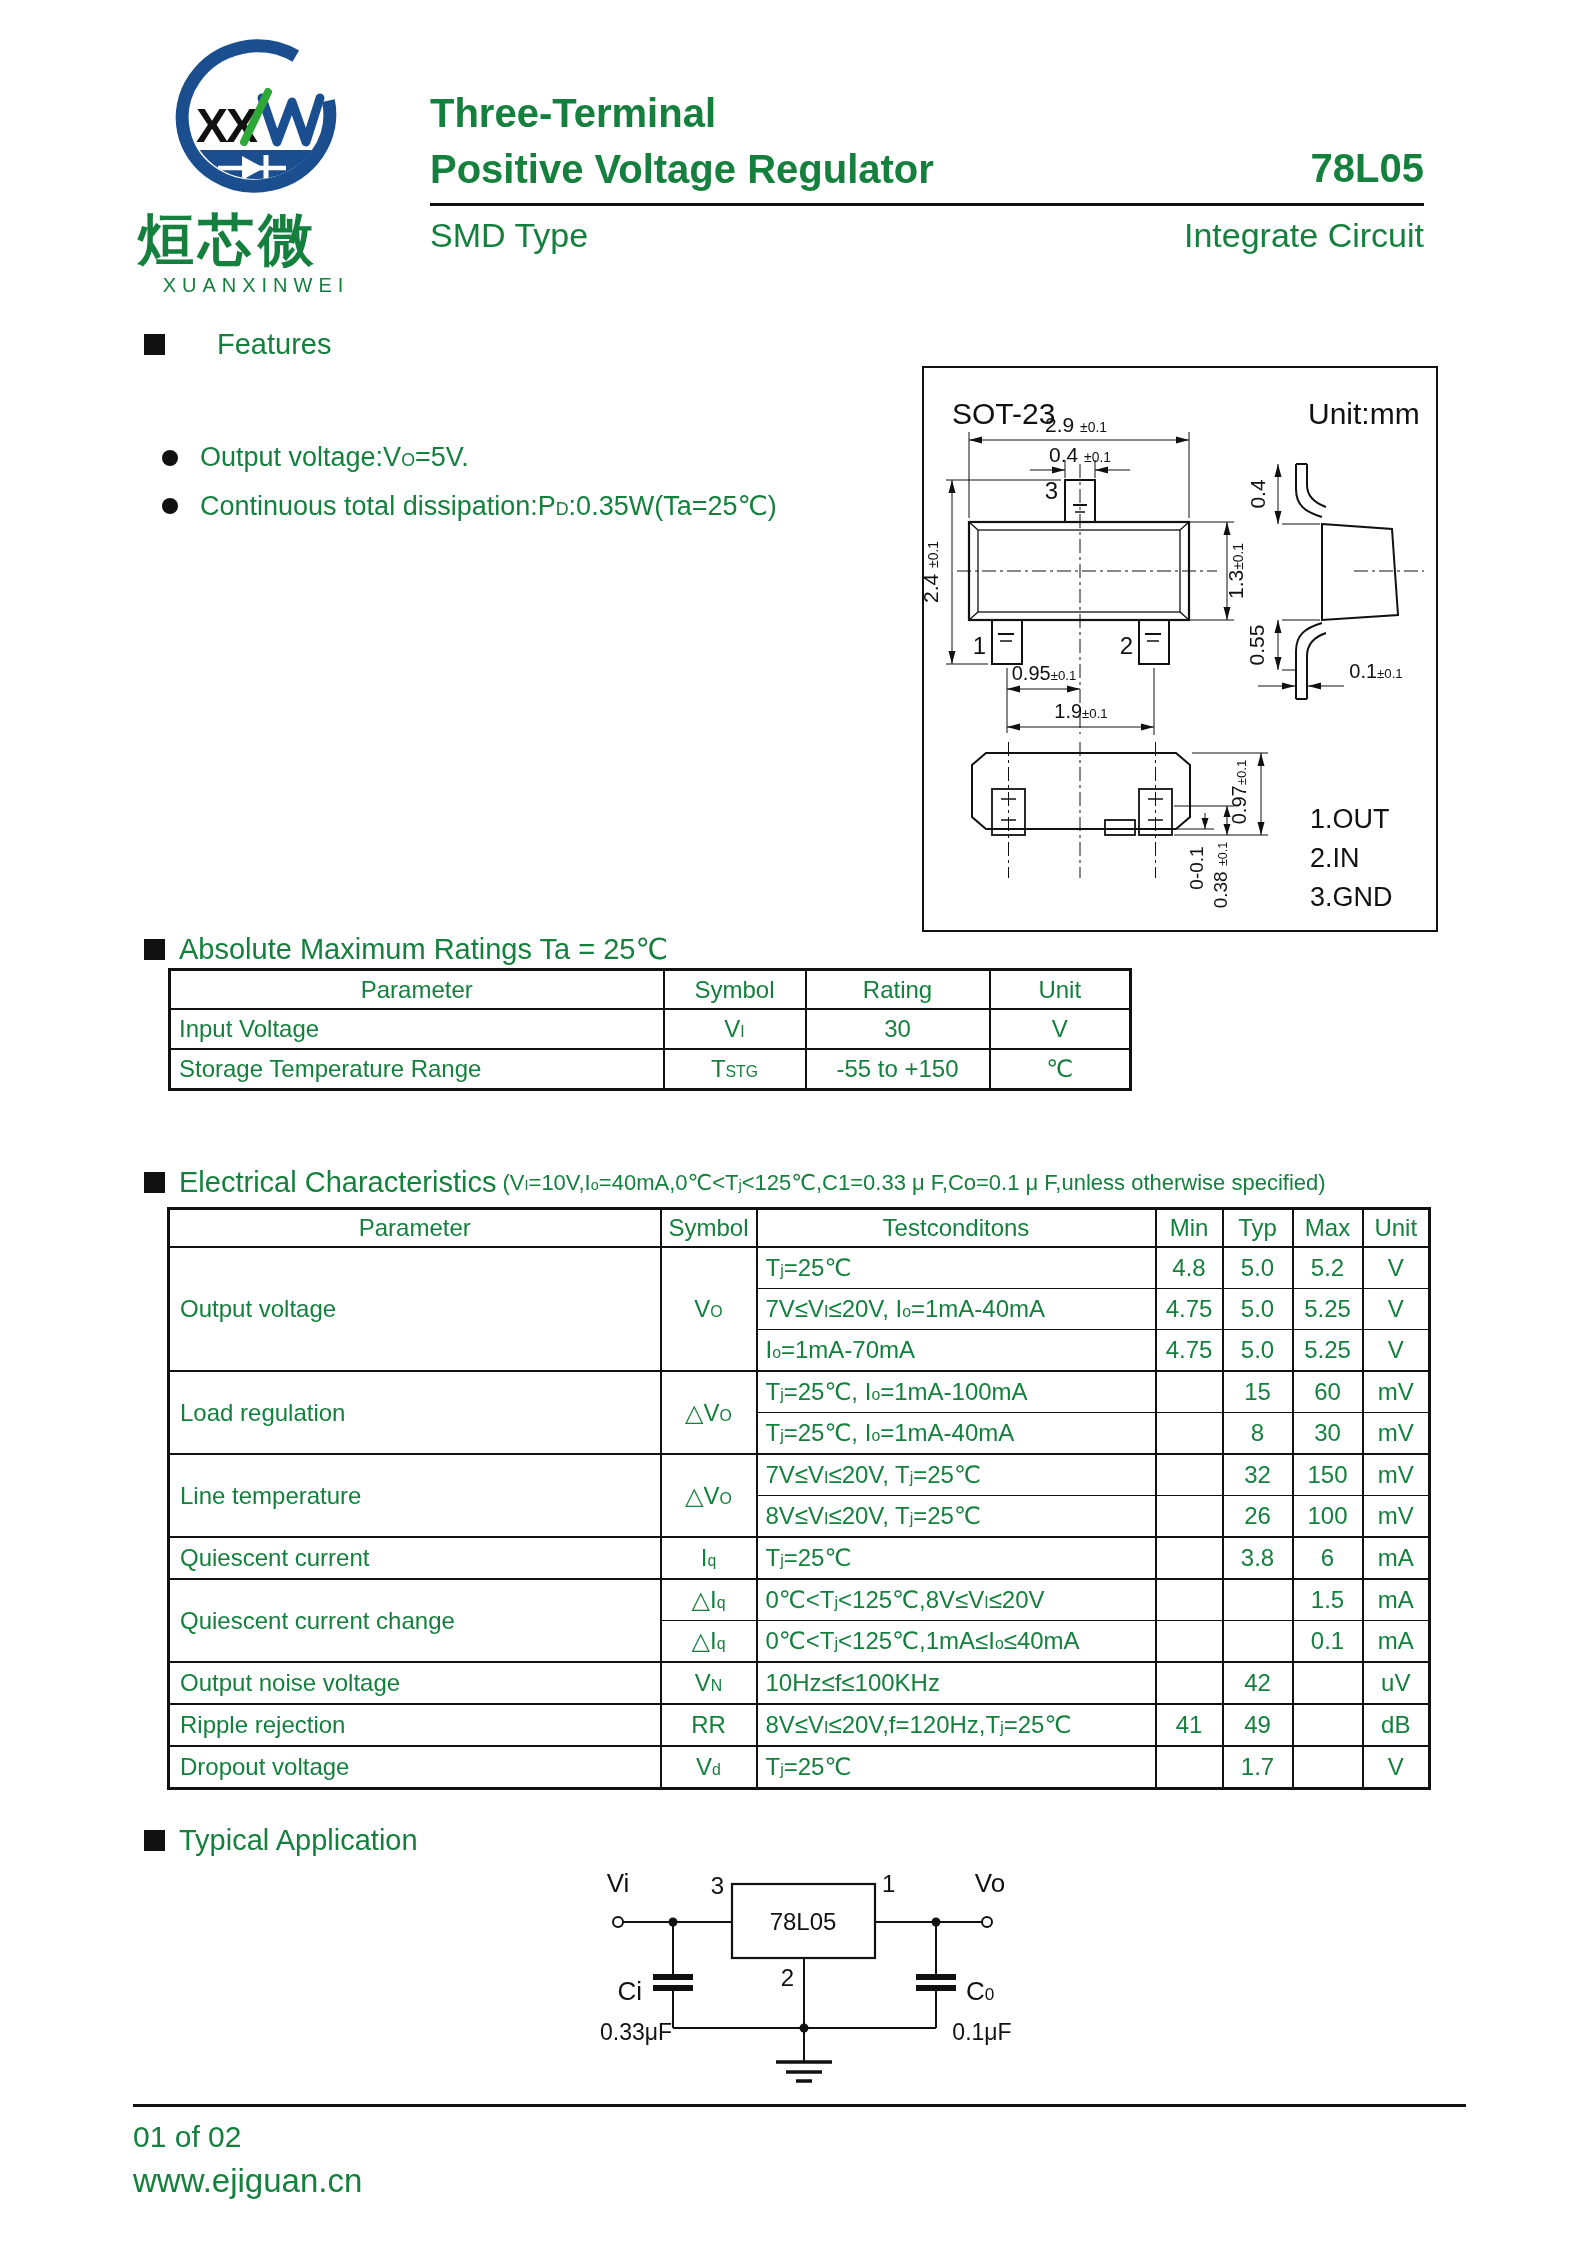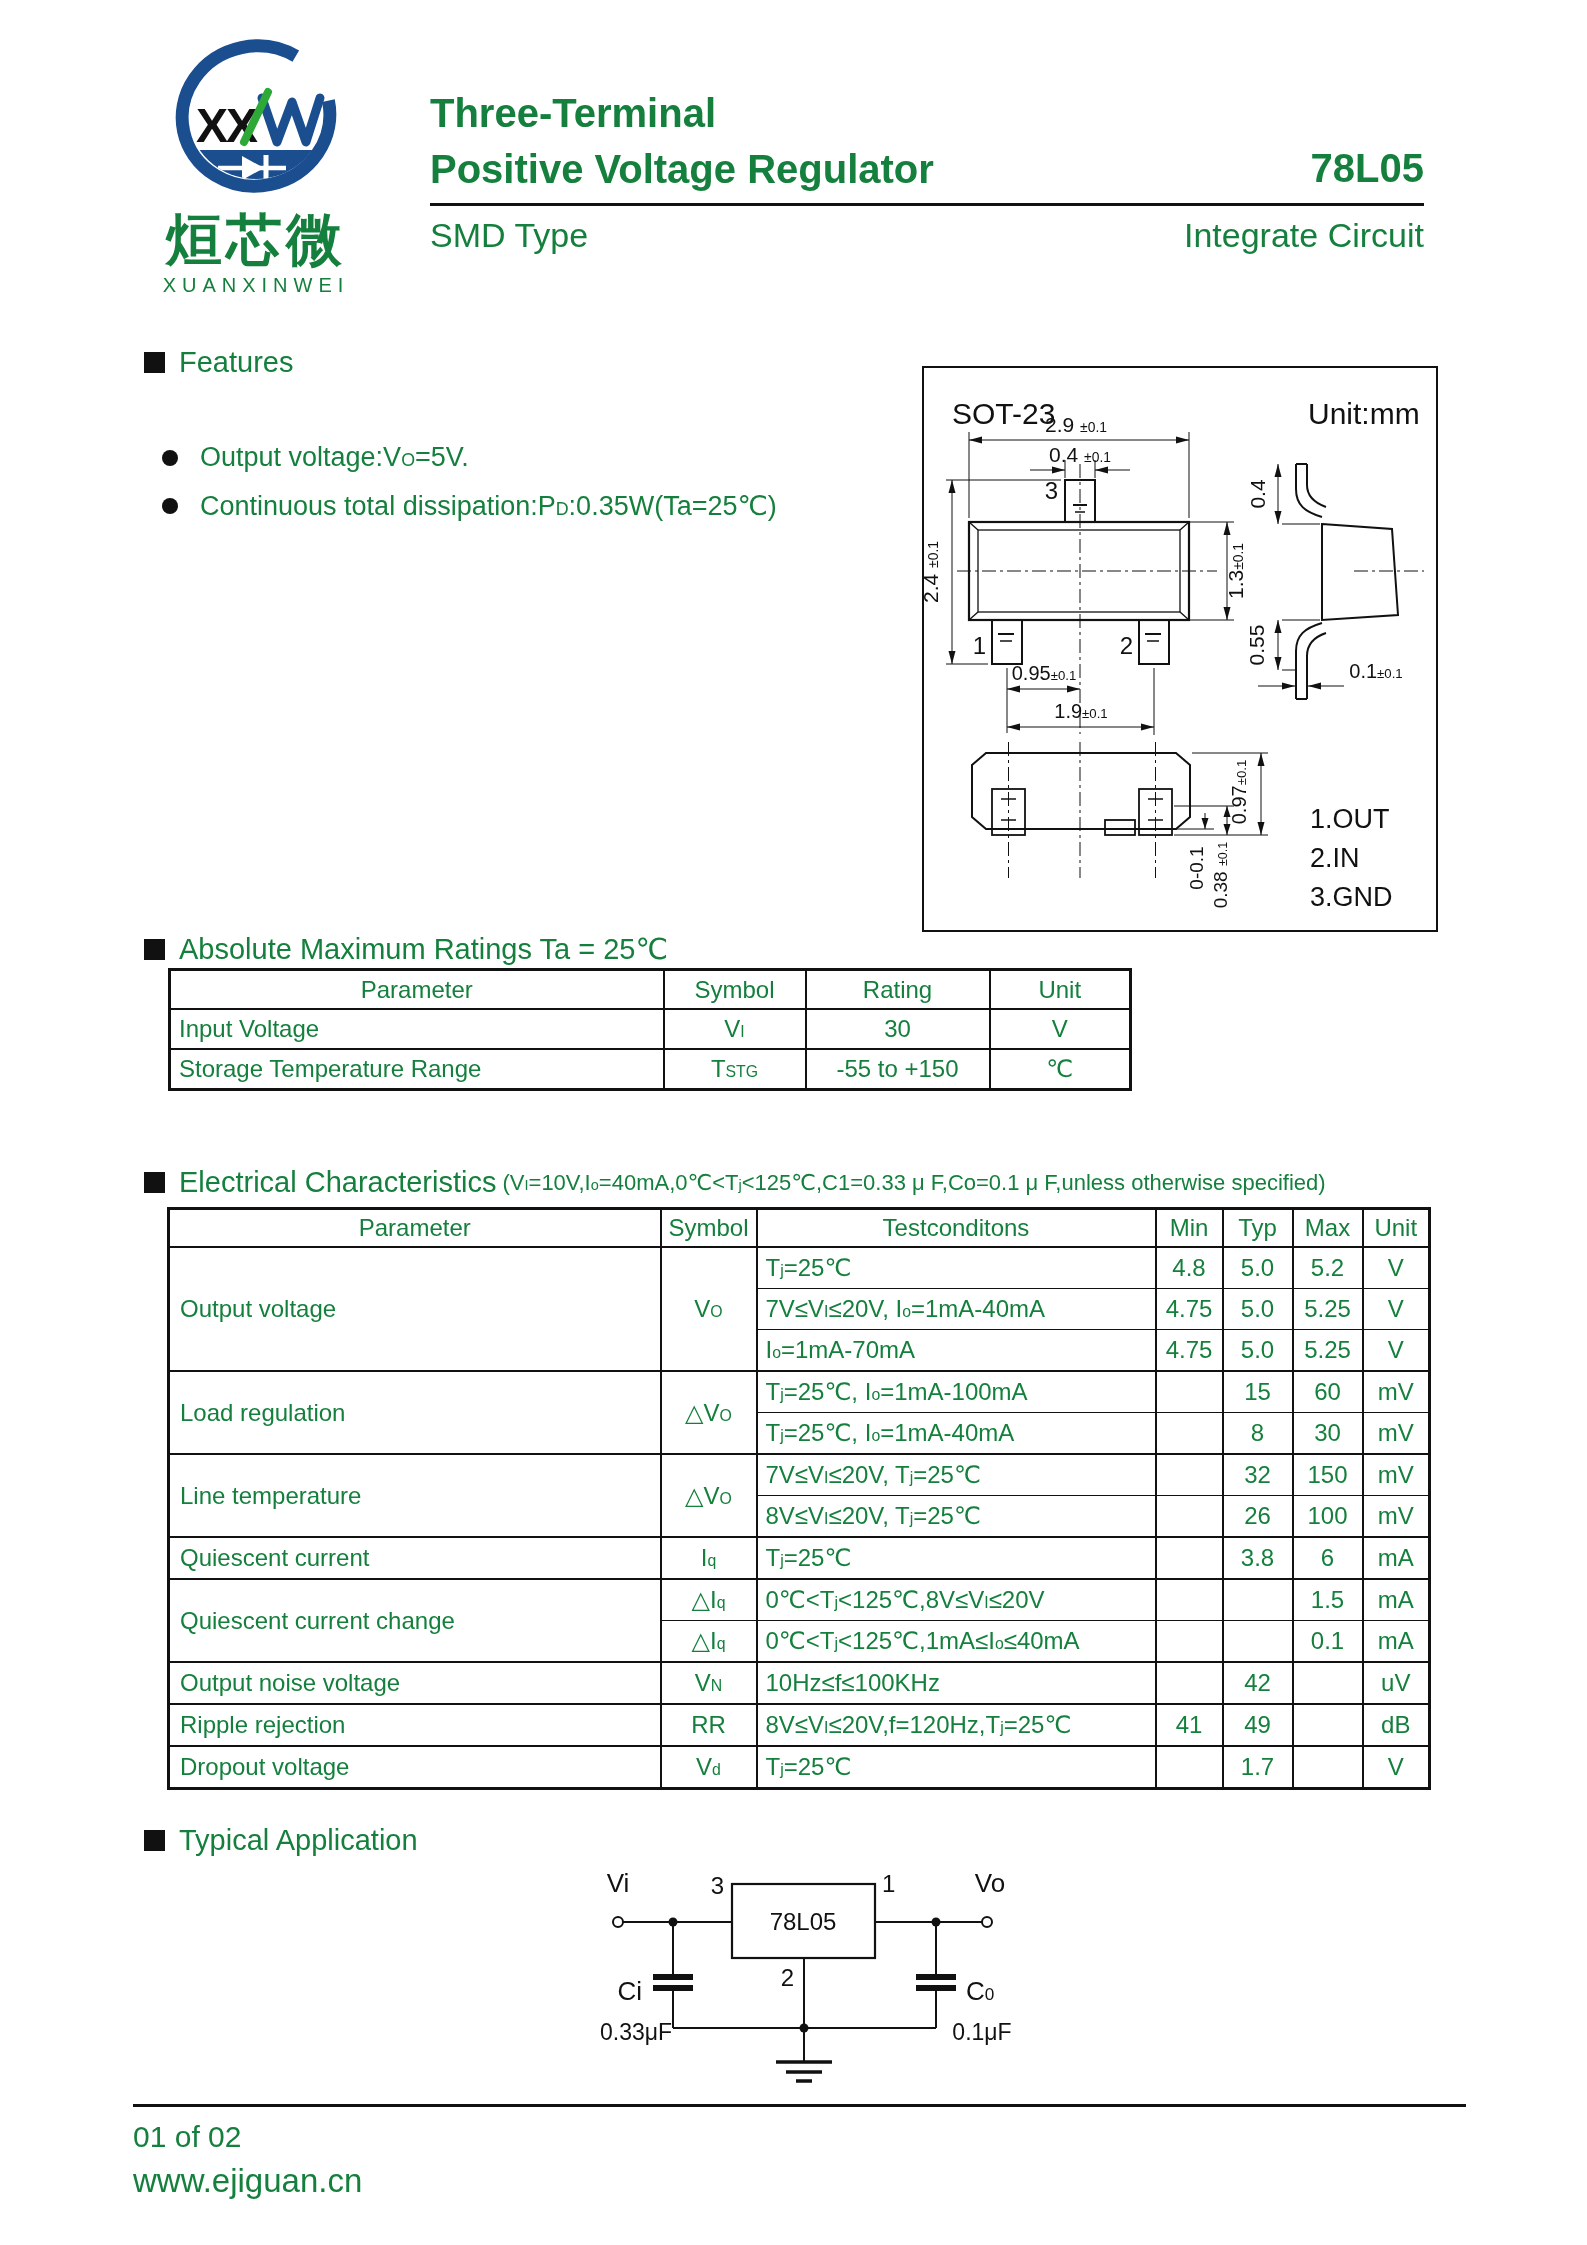--- a/index.html
+++ b/index.html
@@ -2,21 +2,21 @@
 <html><head>
 <meta charset="utf-8">
 <style>
   html,body{margin:0;padding:0;background:#e8e8e8;}
   .page{position:relative;width:1587px;height:2245px;background:#fff;color:#15803d;
         font-family:"Liberation Sans","DejaVu Sans",sans-serif;overflow:hidden;}
   .abs{position:absolute;}
   .sub{font-size:66%;}
   tspan.sub{font-size:66%;}
   
-  .logo-cn{font-size:56px;font-weight:bold;letter-spacing:4px;text-align:center;width:236px;line-height:60px;}
+  .logo-cn{font-size:56px;font-weight:bold;letter-spacing:4px;text-align:left;width:236px;line-height:60px;}
   .logo-en{font-size:20px;letter-spacing:6px;text-align:center;width:236px;margin-top:4px;}
   .t1{font-size:40px;font-weight:bold;line-height:46px;}
   .pn{font-size:40px;font-weight:bold;}
   .hline{background:#111;height:3px;}
   .sub1{font-size:34px;}
   
   .sect{display:flex;align-items:center;font-size:29px;}
   .sq{display:inline-block;width:21px;height:21px;background:#111;margin-right:14px;flex:0 0 auto;}
   .note{font-size:22px;margin-left:6px;white-space:nowrap;}
   
@@ -81,21 +81,21 @@
     <div class="logo-en">XUANXINWEI</div>
   </div>
 
   <div class="abs t1" style="left:430px;top:90px;">Three-Terminal</div>
   <div class="abs t1" style="left:430px;top:146px;">Positive Voltage Regulator</div>
   <div class="abs pn" style="left:1100px;top:146px;width:324px;text-align:right;">78L05</div>
   <div class="abs hline" style="left:430px;top:203px;width:994px;"></div>
   <div class="abs sub1" style="left:430px;top:216px;">SMD Type</div>
   <div class="abs sub1" style="left:1024px;top:216px;width:400px;text-align:right;">Integrate Circuit</div>
 
-  <div class="abs sect" style="left:144px;top:346px;">
+  <div class="abs sect" style="left:144px;top:328px;gap:38px;">
     <span class="sq"></span>
     <span>Features</span>
   </div>
   <div class="abs feat" style="left:144px;top:442px;">
     <span class="dot"></span>
     <span>Output voltage:V<tspan class="sub">O</tspan>=5V.</span>
   </div>
   <div class="abs feat" style="left:144px;top:490px;align-items:center;">
     <span class="dot"></span>
     <span>Continuous total dissipation:P<tspan class="sub">D</tspan>:0.35W(Ta=25℃)</span>

